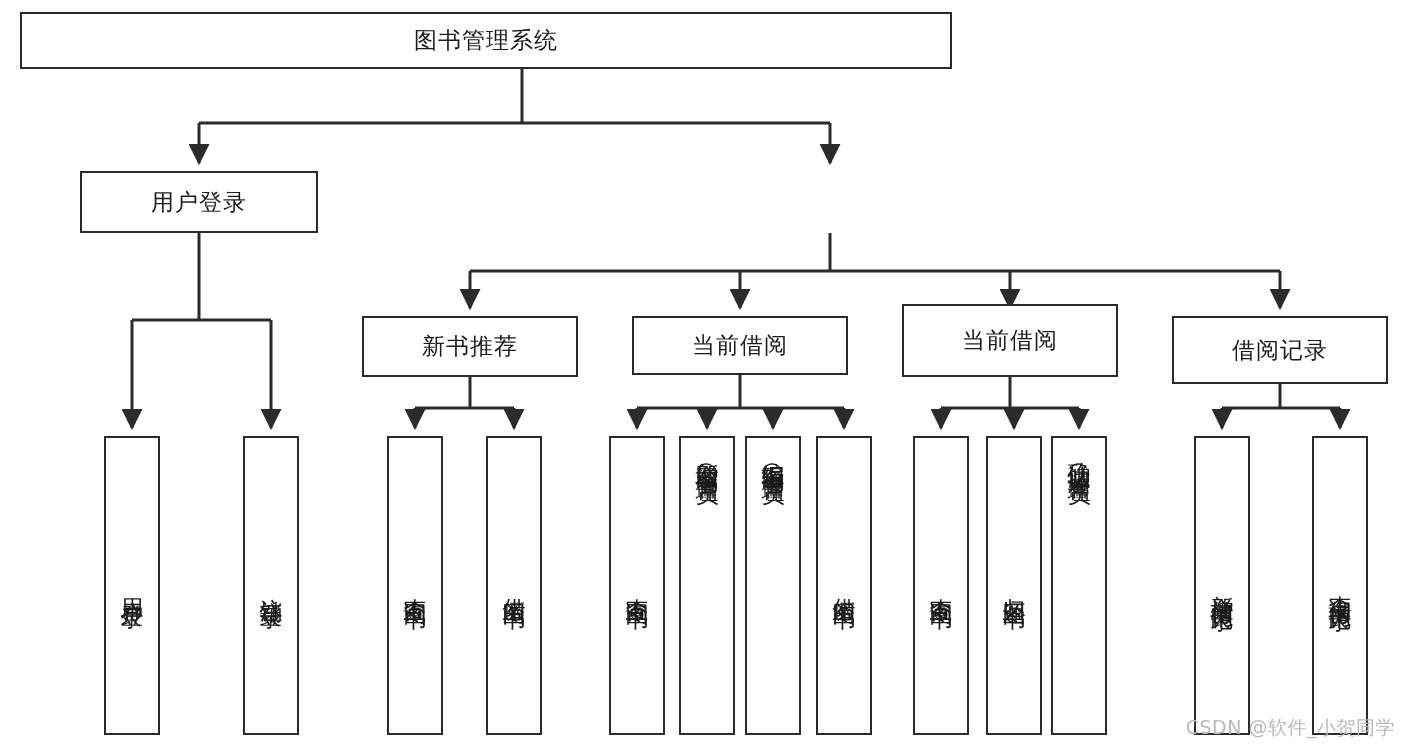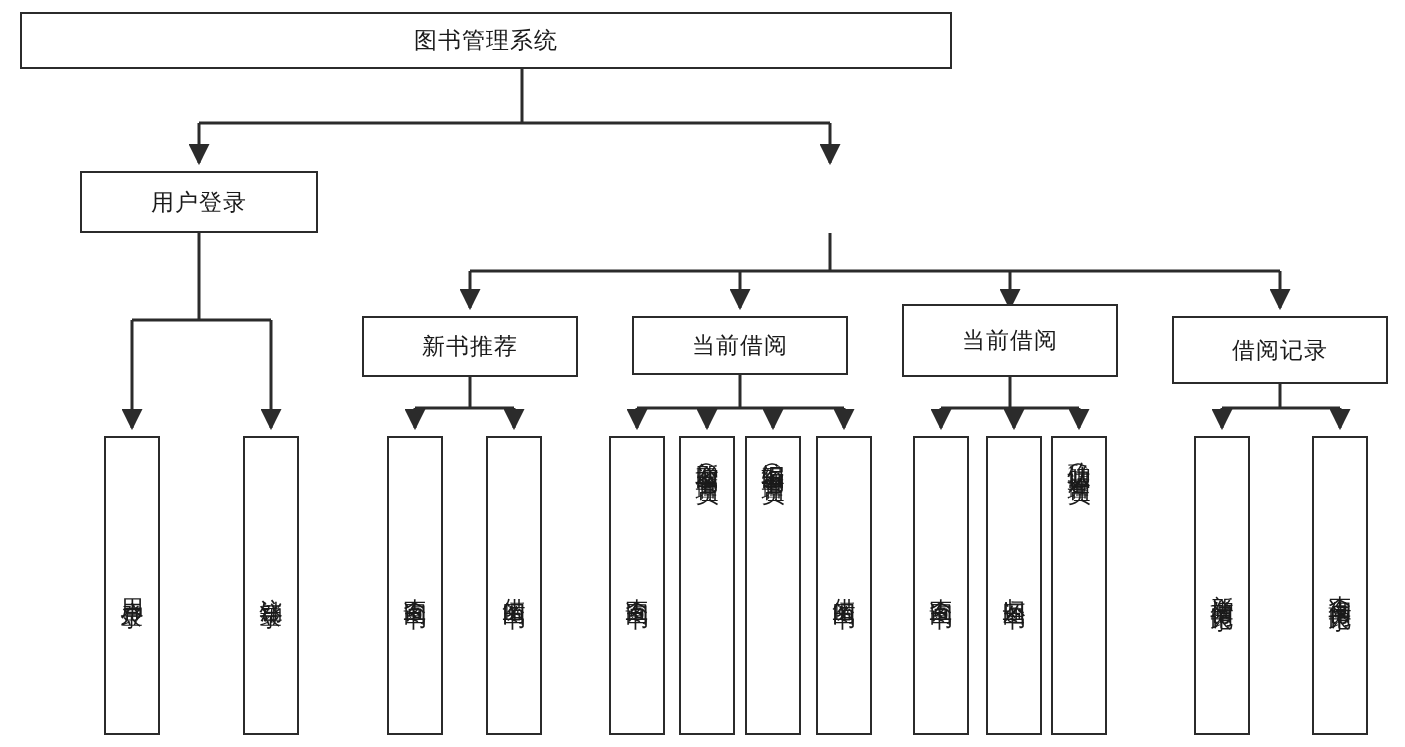--- a/index.html
+++ b/index.html
@@ -176,14 +176,15 @@
   <div class="node v top" style="left:1051px; top:436px; width:56px; height:299px;">
     <span class="vtext">确认归还（管理员）</span>
   </div>
   <div class="node v" style="left:1194px; top:436px; width:56px; height:299px;">
     <span class="vtext">新增借阅记录</span>
   </div>
   <div class="node v" style="left:1312px; top:436px; width:56px; height:299px;">
     <span class="vtext">查询借阅记录</span>
   </div>
 
+  <div class="watermark">CSDN @软件_小贺同学</div>
 
 </div>
 
 </body></html>

